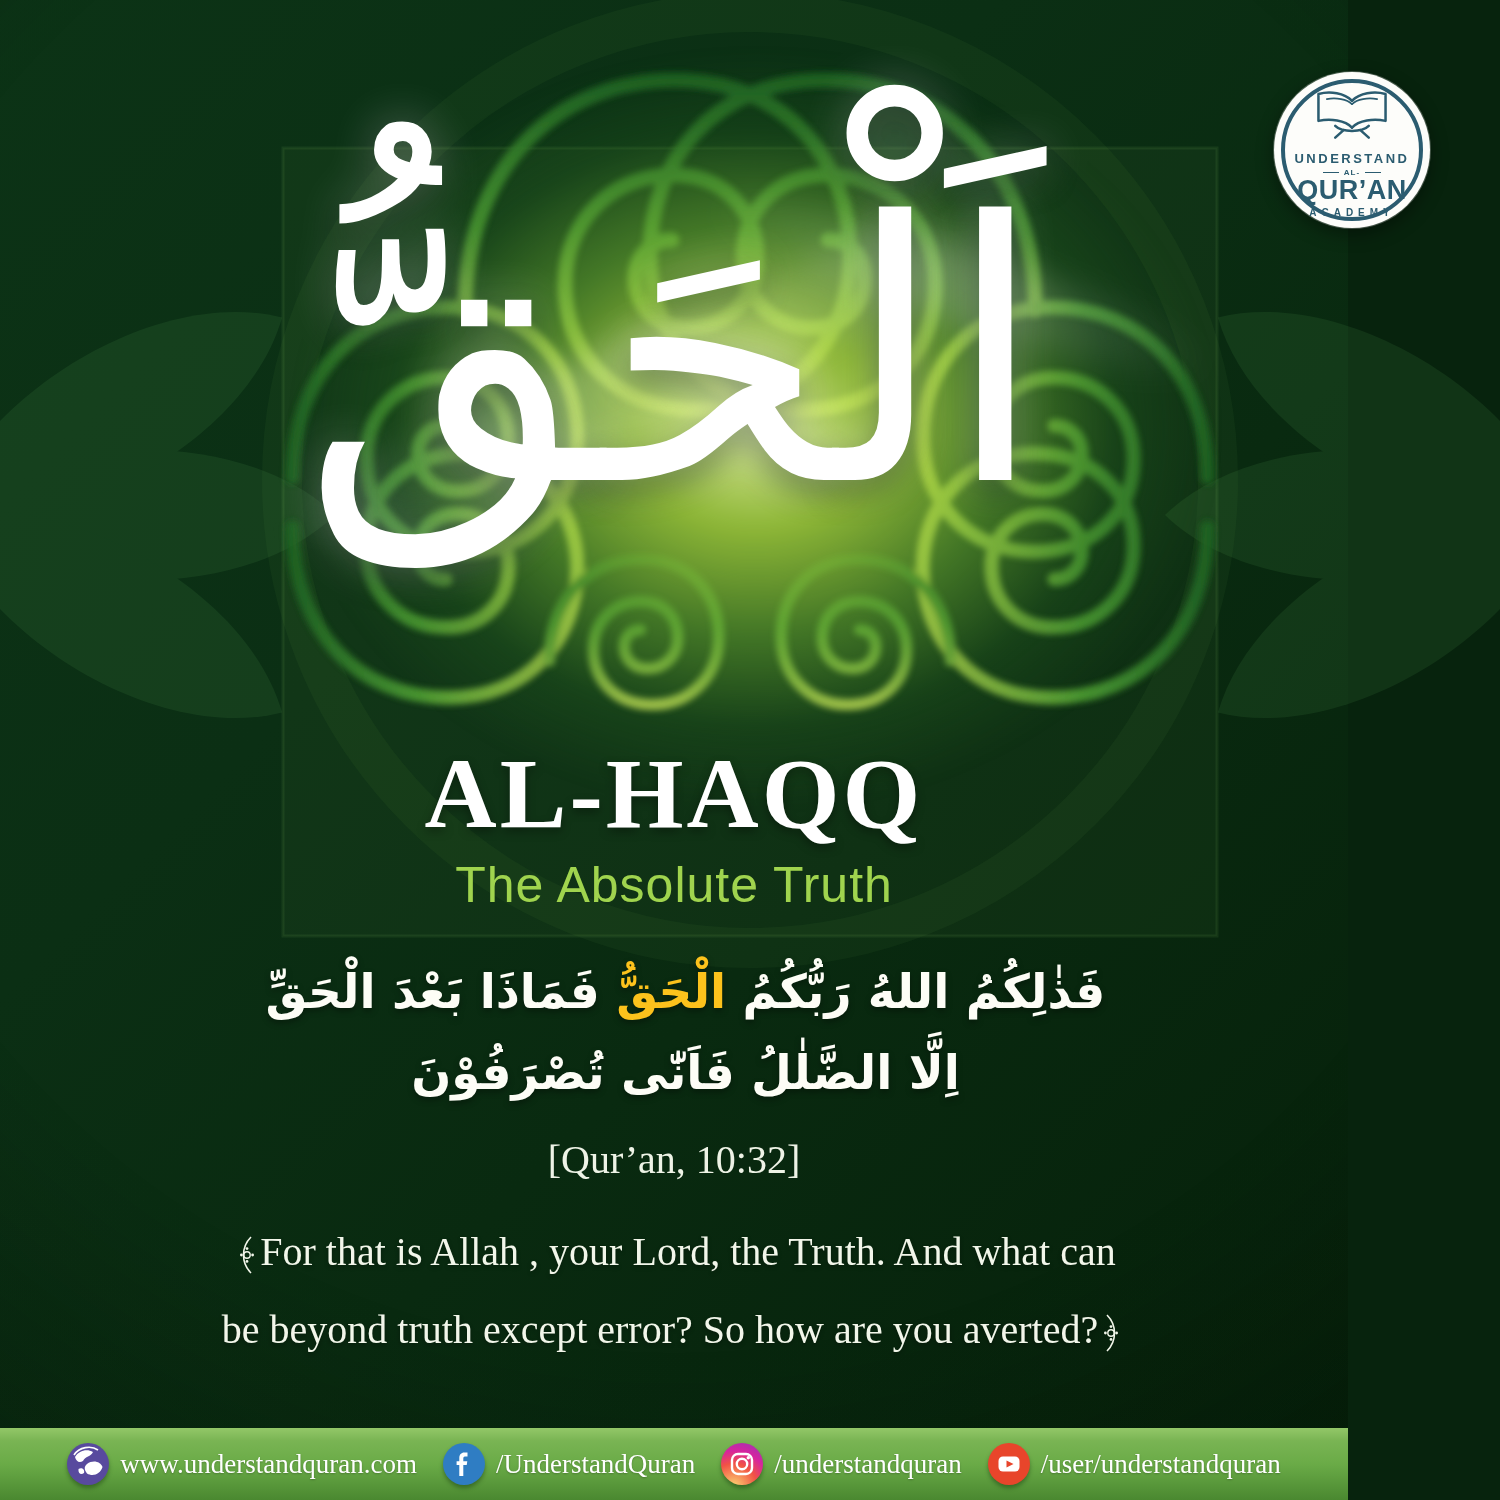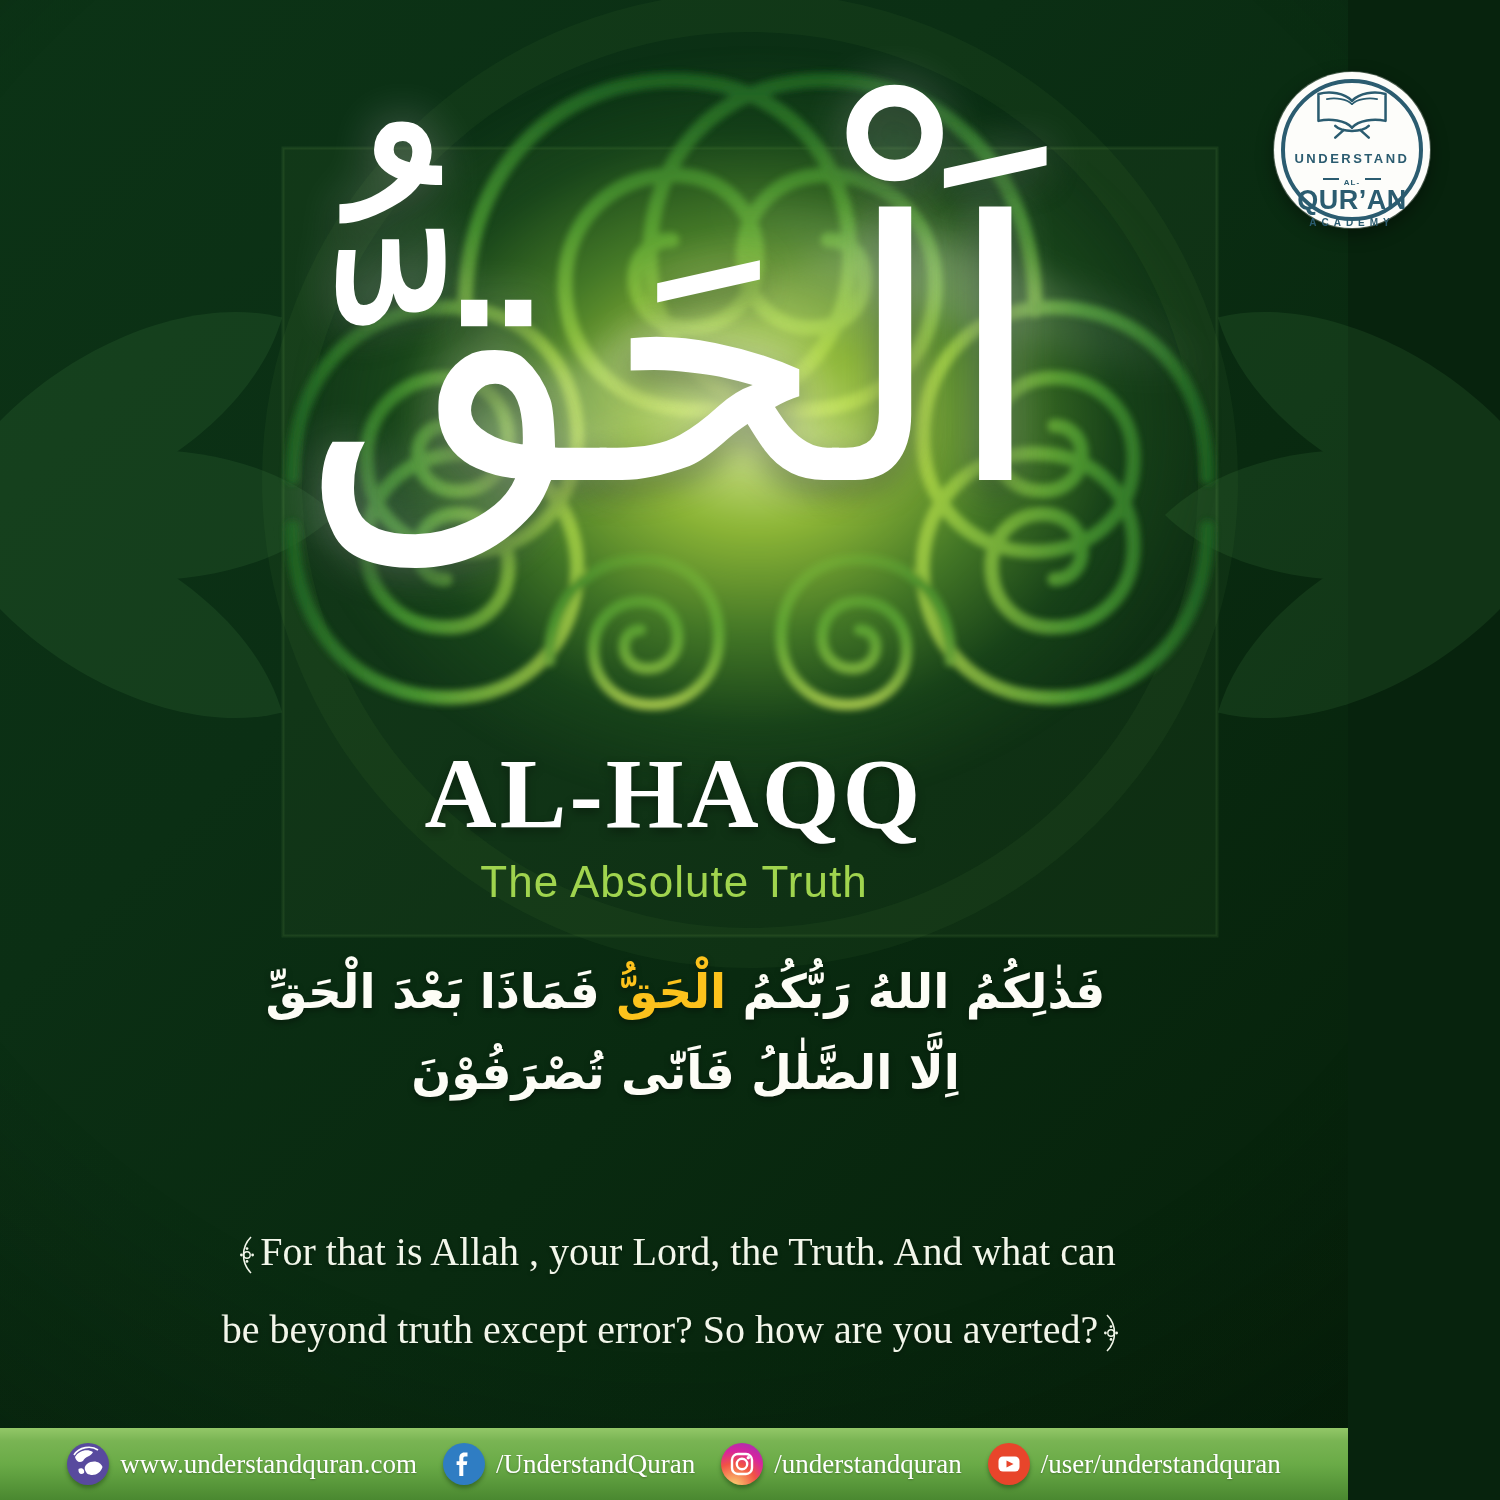--- a/index.html
+++ b/index.html
@@ -29,21 +29,21 @@
 
   .calligraphy{position:absolute;left:0;right:0;top:86px;text-align:center;direction:rtl;
     font-family:"DejaVu Sans",sans-serif;font-size:360px;line-height:1.5;color:#ffffff;
     text-shadow:0 0 46px rgba(255,255,255,.32), 0 14px 30px rgba(4,26,6,.45);}
 
   .title{position:absolute;left:0;right:0;top:744px;text-align:center;
     font-family:"Liberation Serif","DejaVu Serif",serif;font-weight:600;
     font-size:100px;line-height:1;letter-spacing:3px;color:#ffffff;
     text-shadow:0 4px 10px rgba(0,0,0,.35);}
   .subtitle{position:absolute;left:0;right:0;top:860px;text-align:center;
-    font-size:44px;line-height:1;letter-spacing:1px;color:#a0d44e;}
+    font-size:50px;line-height:1;letter-spacing:1px;color:#a0d44e;}
 
   .verse{position:absolute;left:0;right:0;top:952px;text-align:center;direction:rtl;
     font-family:"DejaVu Sans",sans-serif;font-weight:bold;font-size:47px;line-height:1.72;
     color:#fdfdf6;text-shadow:0 3px 6px rgba(0,0,0,.35);padding-left:23px;}
   .verse .hl{color:#fcc21c;}
 
   .citation{position:absolute;left:0;right:0;top:1136px;text-align:center;
     font-family:"Liberation Serif","DejaVu Serif",serif;font-size:40px;line-height:1.2;color:#eef3e6;}
 
   .translation{position:absolute;left:0;right:0;top:1218px;text-align:center;
@@ -51,21 +51,21 @@
     text-shadow:0 2px 4px rgba(0,0,0,.3);}
   .translation .t-line{white-space:nowrap;}
   .orn{display:inline-block;vertical-align:-10px;margin:0 6px;}
 
   .logo{position:absolute;left:1274px;top:72px;width:156px;height:156px;border-radius:50%;
     background:#fdfdfa;box-shadow:0 0 0 1px rgba(255,255,255,.25),0 6px 18px rgba(0,0,0,.4);
     display:flex;flex-direction:column;align-items:center;}
   .logo::before{content:"";position:absolute;inset:7px;border:4px solid #2b5c70;border-radius:50%;}
   .logo .book{margin-top:17px;}
   .logo .l1{font-size:13px;letter-spacing:2.5px;color:#2b5c70;font-weight:bold;margin-top:10px;}
-  .logo .l2{display:flex;gap:5px;margin-top:12px;
+  .logo .l2{display:flex;align-items:center;gap:5px;margin-top:2px;
     font-size:8px;letter-spacing:1px;color:#2b5c70;font-weight:bold;}
   .logo .l2 .dash{width:16px;height:1.5px;background:#2b5c70;}
   .logo .l3{font-family:Liberation Sans, sans-serif;font-weight:bold;
     font-size:27px;letter-spacing:.5px;color:#2b5c70;margin-top:0px;line-height:1;}
   .logo .l4{font-size:10px;letter-spacing:5px;color:#2b5c70;margin-top:3px;font-weight:bold;}
 
   .footer{position:absolute;left:0;right:0;bottom:0;height:72px;
     background:linear-gradient(180deg,#93c768 0%,#79b453 18%,#6aab47 50%,#4a8830 100%);
     display:flex;align-items:center;justify-content:center;gap:26px;}
   .f-item{display:flex;align-items:center;gap:11px;}
@@ -133,20 +133,21 @@
   <div class="calligraphy" lang="ar">اَلْحَقُّ</div>
 
   <div class="title">AL-HAQQ</div>
   <div class="subtitle">The Absolute Truth</div>
 
   <div class="verse" lang="ar">
     <div class="v-line"><span>فَذٰلِكُمُ اللهُ رَبُّكُمُ</span> <span class="hl">الْحَقُّ</span> <span>فَمَاذَا بَعْدَ الْحَقِّ</span></div>
     <div class="v-line">اِلَّا الضَّلٰلُ فَاَنّٰى تُصْرَفُوْنَ</div>
   </div>
 
+  <div class="citation">[Qur’an, 10:32]</div>
 
   <div class="translation">
     <div class="t-line"><span class="orn"><svg width="16" height="40" viewBox="0 0 16 40">
             <path d="M13 2 C3 12 3 28 13 38" stroke="#f2f6ea" stroke-width="1.6" fill="none"></path>
             <circle cx="9" cy="20" r="3.2" fill="none" stroke="#f2f6ea" stroke-width="1.4"></circle>
             <circle cx="9" cy="13.6" r="1.4" fill="#f2f6ea"></circle>
             <circle cx="9" cy="26.4" r="1.4" fill="#f2f6ea"></circle>
             <circle cx="3.4" cy="20" r="1.4" fill="#f2f6ea"></circle>
             <circle cx="14.6" cy="20" r="1.4" fill="#f2f6ea"></circle>
           </svg></span><span>For that is Allah , your Lord, the Truth. And what can</span></div>

